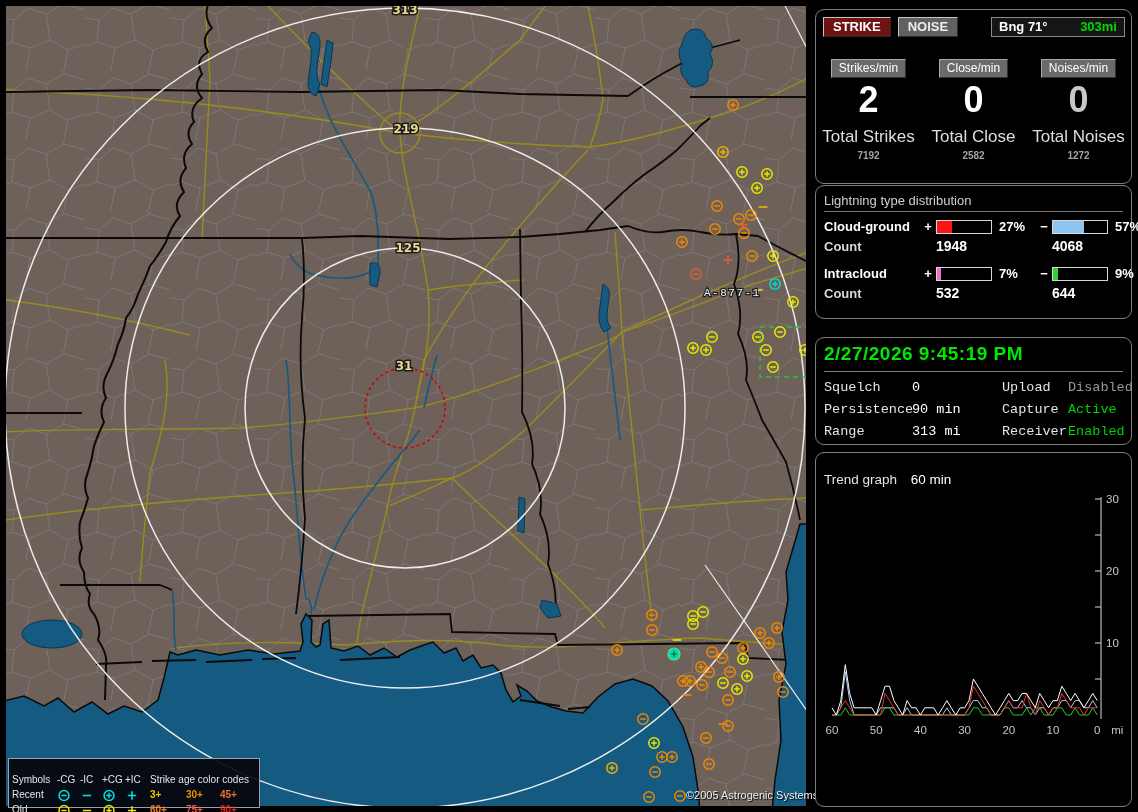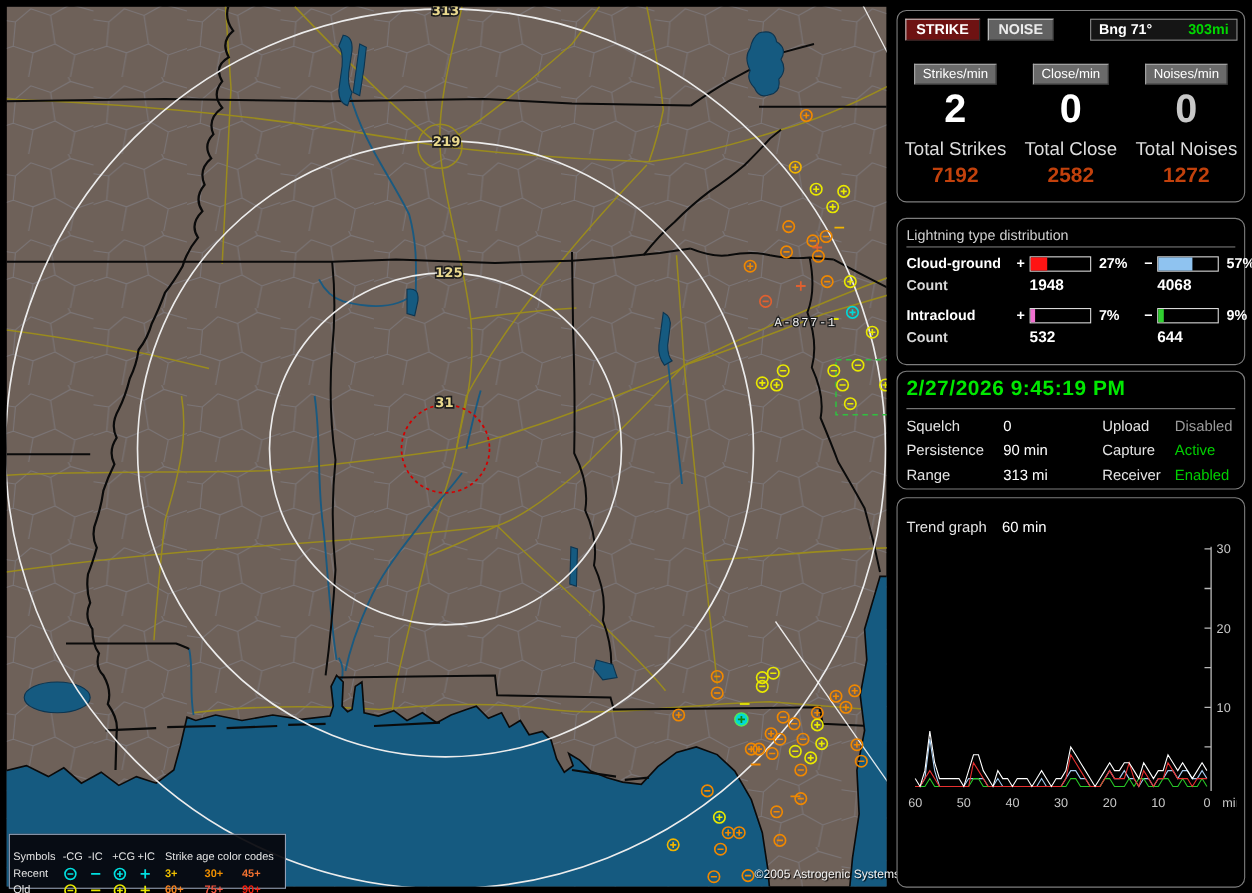--- a/index.html
+++ b/index.html
@@ -3,50 +3,50 @@
 <meta charset="utf-8">
 <style>
   html,body{margin:0;padding:0;background:#000;}
   #stage{position:relative;width:1138px;height:812px;background:#000;overflow:hidden;
          font-family:"Liberation Sans",sans-serif;color:#fff;}
   #mapsvg{position:absolute;left:0;top:0;}
   
   #panel{position:absolute;left:812px;top:0;width:326px;height:812px;}
   .box{position:absolute;left:3px;width:317px;border:1px solid #7e7e7e;border-radius:9px;background:#000;box-sizing:border-box;}
   #box1{top:9px;height:175px;}
-  #box2{top:198px;height:134px;}
+  #box2{top:185px;height:134px;}
   #box3{top:337px;height:108px;}
   #box4{top:452px;height:355px;}
   .btn-row{display:flex;align-items:center;margin:7px 6px 0 7px;}
   .pushbtn{font-size:13px;font-weight:bold;padding:1px 9px 2px;border:1px solid #c4c4c4;
            border-bottom-color:#2a2a2a;border-right-color:#2a2a2a;color:#fff;}
   .strike-btn{background:#6e1212;}
   .noise-btn{background:#616161;margin-left:7px;color:#ececec;}
   .bng-box{margin-left:auto;width:118px;display:flex;justify-content:space-between;align-items:flex-end;
            background:#151515;border:1px solid #8a8a8a;padding:1px 7px 2px;font-size:13px;font-weight:bold;}
   .rate-row{display:flex;margin-top:21px;}
   .rate-col{flex:1;text-align:center;}
   .rate-label{display:inline-block;background:#6a6a6a;color:#fff;font-size:12px;padding:1px 7px 2px;
               border:1px solid #a8a8a8;border-bottom-color:#303030;border-right-color:#303030;}
   .rate-value{font-size:36px;font-weight:bold;line-height:1.05;margin-top:3px;}
   .total-label{font-size:17px;color:#dedede;margin-top:8px;}
-  .total-value{font-size:19px;font-weight:bold;color:#c2410c;margin-top:3px;}
+  .total-value{font-size:10px;font-weight:bold;color:#a3a3a3;margin-top:3px;}
   #box2 .inner{padding:7px 8px;}
   .dist-title{font-size:13px;color:#d0d0d0;border-bottom:1px solid #787878;padding-bottom:3px;}
   .dist-grid{display:grid;grid-template-columns:96px 16px 58px 42px 16px 58px 42px;align-items:center;margin-top:7px;}
   .dist-grid .lbl{font-weight:bold;font-size:13px;}
   .dist-grid .sign{font-weight:bold;font-size:13px;text-align:center;}
   .bar{width:54px;height:12px;border:1px solid #d8d8d8;background:#000;}
   .bar .fill{height:100%;}
   .pct{font-weight:bold;font-size:13px;padding-left:5px;}
   .cnt-lbl{color:#d8d8d8;font-weight:bold;font-size:13px;margin-top:4px;}
   .cnt-val{font-weight:bold;font-size:14px;margin-top:4px;}
   #box3 .inner{padding:5px 8px;}
   .datetime{font-size:19px;font-weight:bold;letter-spacing:.5px;border-bottom:1px solid #828282;padding-bottom:6px;}
-  .status-grid{display:grid;grid-template-columns:88px 90px 66px 70px;row-gap:7px;margin-top:8px;font-size:13.5px;}
+  .status-grid{display:grid;grid-template-columns:88px 90px 66px 70px;row-gap:7px;margin-top:8px;font-size:13.5px;font-family:Liberation Mono, monospace;}
   .g-lbl{color:#e4e4e4;}
   .g-val{color:#fff;}
   .dim{color:#9a9a9a;}
   .green{color:#00d000;}
   #box4 .inner{padding:8px 8px 0;}
   .up-grid{display:grid;grid-template-columns:86px 74px 80px 62px;row-gap:8px;font-size:13.5px;}
   .trend-row{margin-top:11px;font-size:13.5px;}
   .trend-row .g-val{margin-left:10px;}
   
   #legendbox{position:absolute;left:8px;top:758px;width:252px;height:50px;background:rgba(6,6,12,.93);

